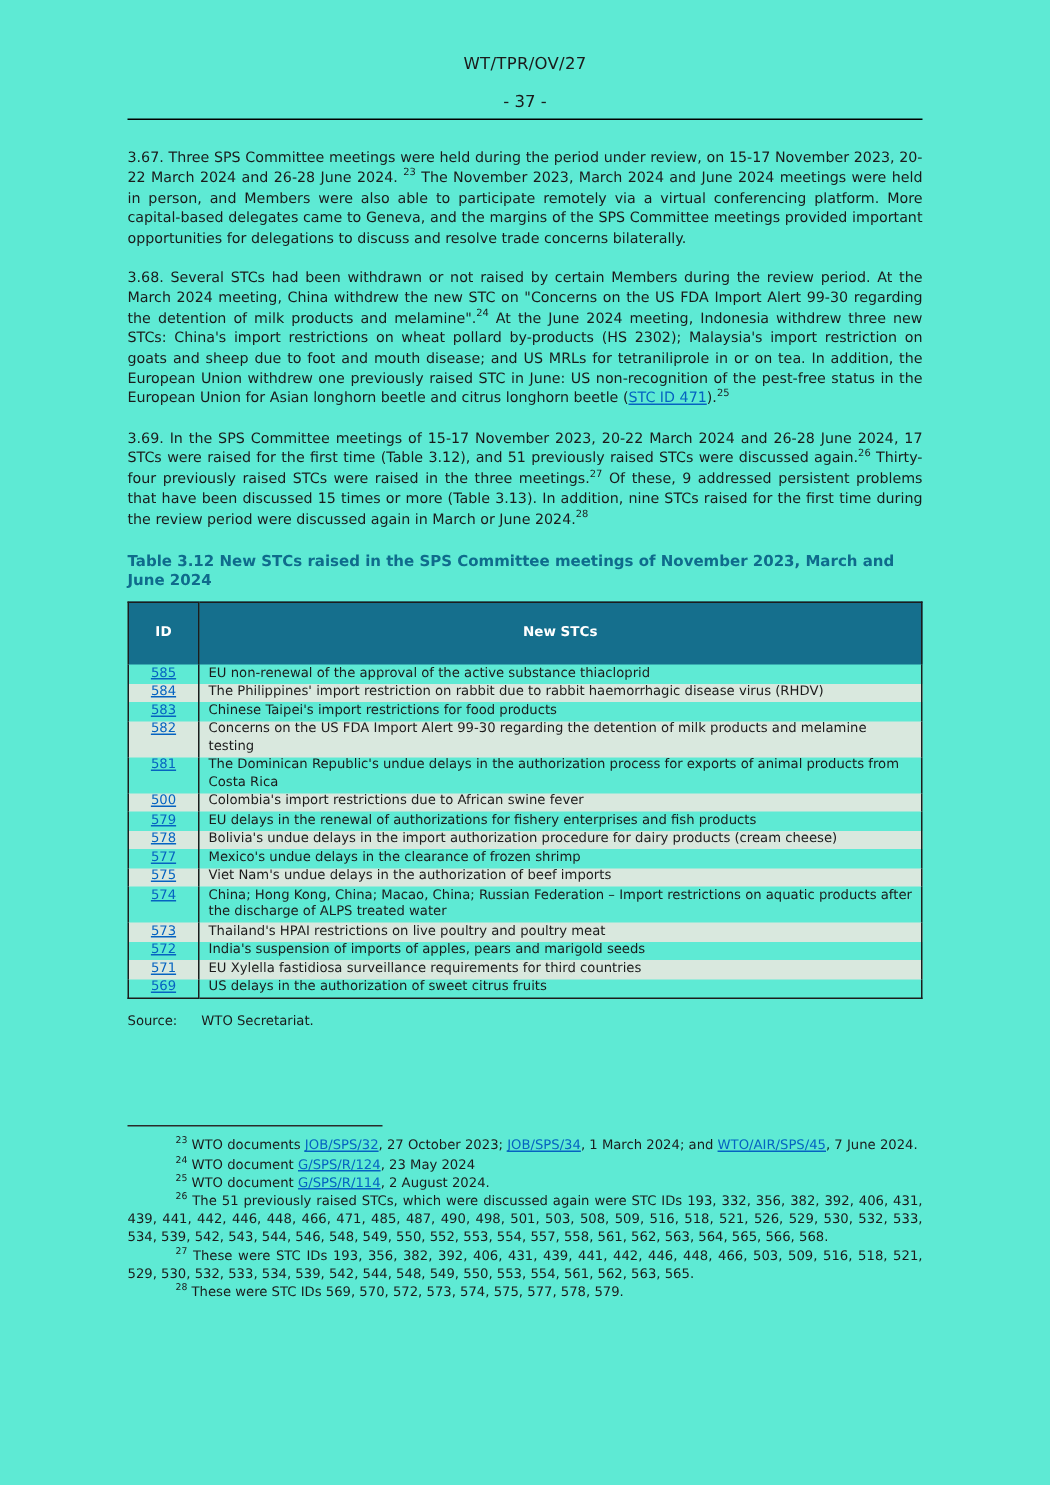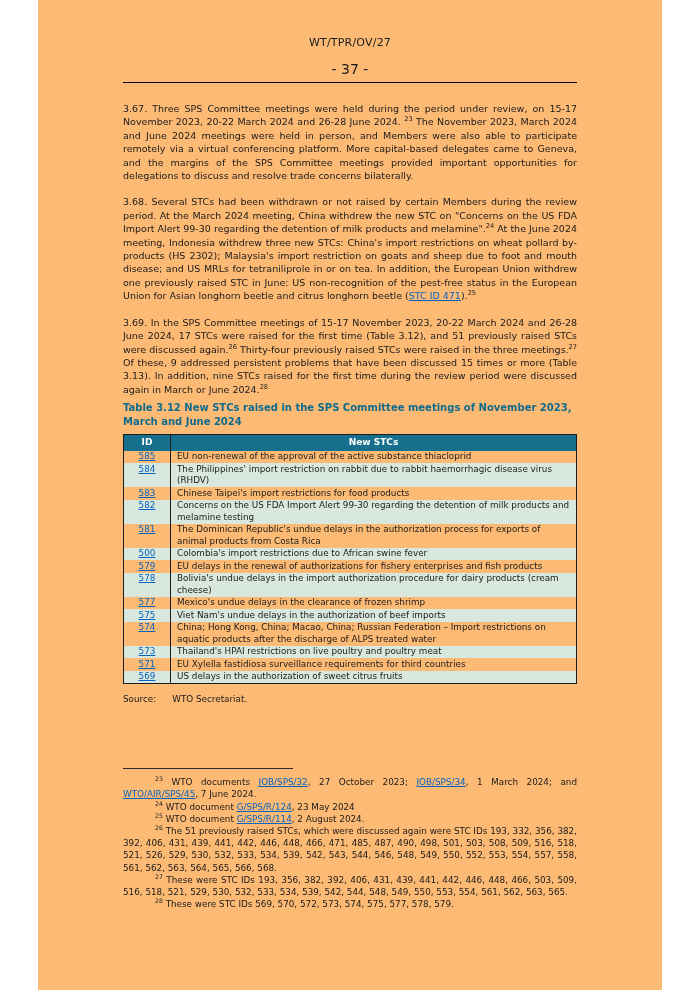--- a/index.html
+++ b/index.html
@@ -1,35 +1,35 @@
 <!DOCTYPE html>
 <html><head>
 <meta charset="utf-8">
 <style>
   html, body { margin: 0; padding: 0; background: #ffffff; }
   .page {
     position: relative;
-    width: 624px;
+    width: 700px;
     height: 990px;
     margin: 0 auto;
-    background: #fdba74;
+    background: #5eead4;
     box-sizing: border-box;
     padding: 36px 85px 0 85px;
     font-family: "DejaVu Sans", "Liberation Sans", sans-serif;
     color: #1b1b1b;
     overflow: hidden;
   }
   .doc-symbol {
     text-align: center;
     font-size: 11px;
     letter-spacing: 0.2px;
   }
   .page-num {
     text-align: center;
-    font-size: 14px;
+    font-size: 11px;
     margin-top: 12px;
   }
   .header-rule {
     border-bottom: 1.6px solid #000;
     margin-top: 5px;
   }
   p.body {
     font-size: 9.5px;
     line-height: 13.4px;
     text-align: justify;
@@ -44,36 +44,36 @@
   .link {
     color: #0563C1;
     text-decoration: underline;
     cursor: pointer;
   }
   .tbl-caption {
     color: #0F6B8C;
     font-weight: bold;
     font-size: 10px;
     line-height: 13.5px;
-    margin-top: 5px;
+    margin-top: 15px;
   }
   table.stc {
     width: 100%;
     border-collapse: collapse;
     margin-top: 6px;
     font-size: 8.8px;
     line-height: 11.5px;
     border: 1.2px solid #1c1c1c;
   }
   table.stc th {
     background: #156F8D;
     color: #ffffff;
     font-weight: bold;
     font-size: 9px;
-    padding: 2px 4px;
+    padding: 15px 4px;
     text-align: center;
   }
   table.stc th.id-col { border-right: 1.2px solid #1c1c1c; }
   table.stc td {
     padding: 0.5px 6px;
     vertical-align: top;
   }
   table.stc td.id-cell {
     width: 42px;
     text-align: center;
@@ -168,20 +168,24 @@
         </tr>
       <tr>
           <td class="id-cell"><a class="link">574</a></td>
           <td>China; Hong Kong, China; Macao, China; Russian Federation – Import restrictions on aquatic products after the discharge of ALPS treated water</td>
         </tr>
       <tr>
           <td class="id-cell"><a class="link">573</a></td>
           <td>Thailand's HPAI restrictions on live poultry and poultry meat</td>
         </tr>
       <tr>
+          <td class="id-cell"><a class="link">572</a></td>
+          <td>India's suspension of imports of apples, pears and marigold seeds</td>
+        </tr>
+      <tr>
           <td class="id-cell"><a class="link">571</a></td>
           <td>EU Xylella fastidiosa surveillance requirements for third countries</td>
         </tr>
       <tr>
           <td class="id-cell"><a class="link">569</a></td>
           <td>US delays in the authorization of sweet citrus fruits</td>
         </tr>
     </tbody>
   </table>
 

